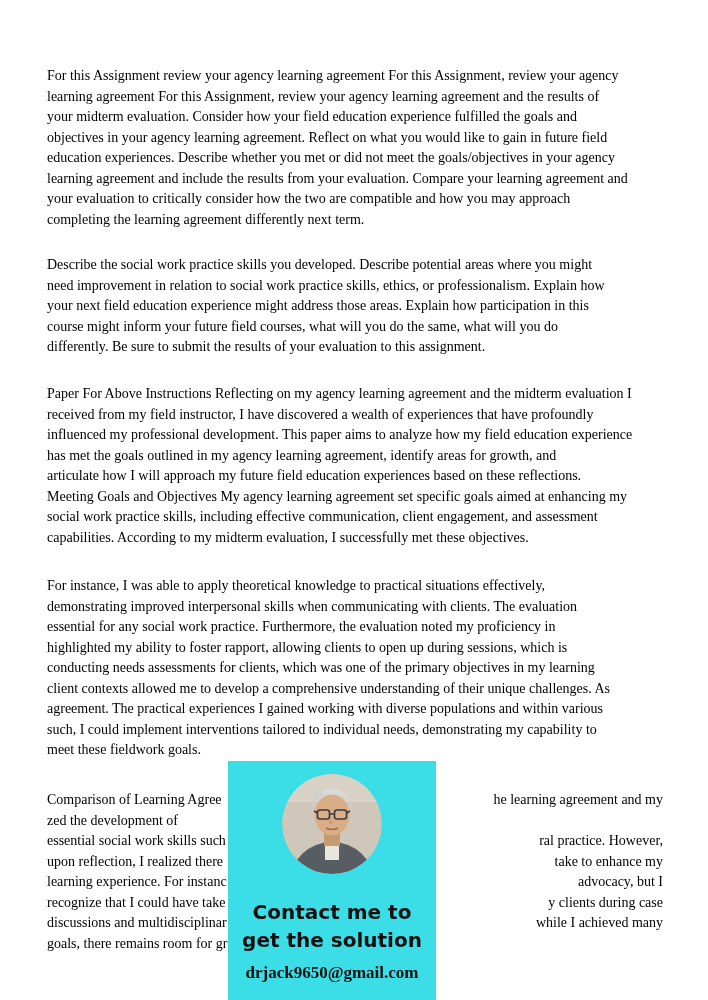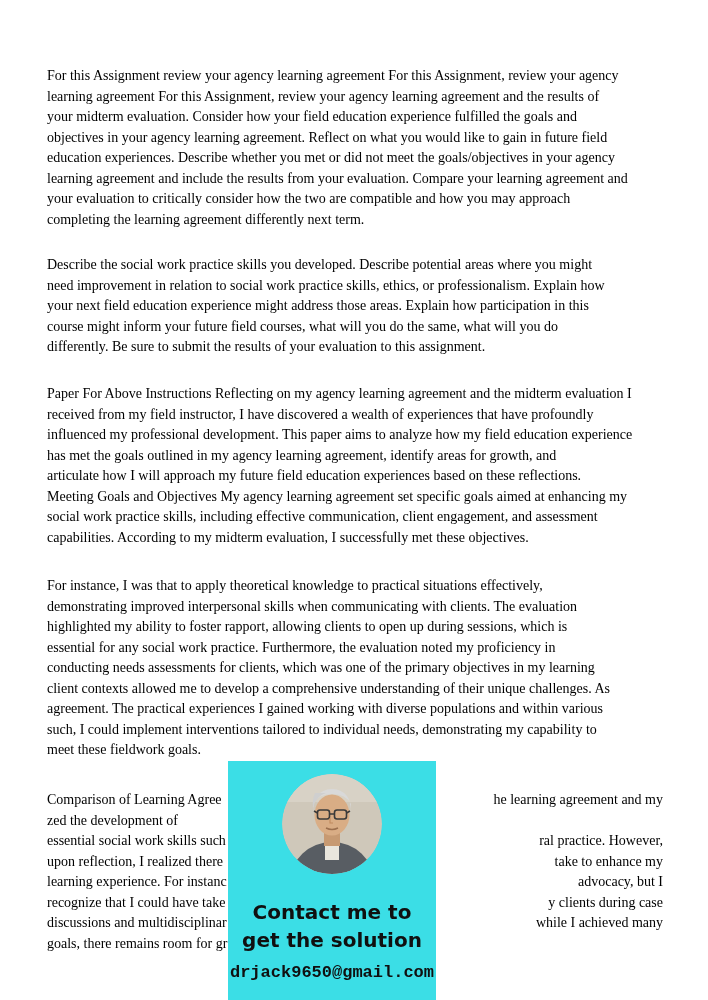--- a/index.html
+++ b/index.html
@@ -42,21 +42,21 @@
   .promo-text {
     margin-top:24px;
     text-align:center;
     font-family:"DejaVu Sans","Liberation Sans",sans-serif;
     font-weight:bold;
     font-size:20px; line-height:28px;
     color:#101010;
   }
   .promo-email {
     margin-top:9px;
-    font-family:Liberation Mono, monospace;
+    font-family:Liberation Serif, serif;
     font-weight:bold;
     font-size:17px;
     color:#101010;
   }
   .page-bottom-edge {
     position:absolute;
     left:0; bottom:0; width:708px; height:8px;
     background:linear-gradient(to bottom,#e6e6e6,#a9acae);
   }
 </style>
@@ -86,24 +86,24 @@
       <div class="line">Paper For Above Instructions Reflecting on my agency learning agreement and the midterm evaluation I</div>
       <div class="line">received from my field instructor, I have discovered a wealth of experiences that have profoundly</div>
       <div class="line">influenced my professional development. This paper aims to analyze how my field education experience</div>
       <div class="line">has met the goals outlined in my agency learning agreement, identify areas for growth, and</div>
       <div class="line">articulate how I will approach my future field education experiences based on these reflections.</div>
       <div class="line">Meeting Goals and Objectives My agency learning agreement set specific goals aimed at enhancing my</div>
       <div class="line">social work practice skills, including effective communication, client engagement, and assessment</div>
       <div class="line">capabilities. According to my midterm evaluation, I successfully met these objectives.</div>
     </div>
   <div class="doc-para" style="top:543px">
-      <div class="line">For instance, I was that to apply theoretical knowledge to practical situations effectively,</div>
+      <div class="line">For instance, I was able to apply theoretical knowledge to practical situations effectively,</div>
       <div class="line">demonstrating improved interpersonal skills when communicating with clients. The evaluation</div>
+      <div class="line">essential for any social work practice. Furthermore, the evaluation noted my proficiency in</div>
       <div class="line">highlighted my ability to foster rapport, allowing clients to open up during sessions, which is</div>
-      <div class="line">essential for any social work practice. Furthermore, the evaluation noted my proficiency in</div>
       <div class="line">conducting needs assessments for clients, which was one of the primary objectives in my learning</div>
       <div class="line">client contexts allowed me to develop a comprehensive understanding of their unique challenges. As</div>
       <div class="line">agreement. The practical experiences I gained working with diverse populations and within various</div>
       <div class="line">such, I could implement interventions tailored to individual needs, demonstrating my capability to</div>
       <div class="line">meet these fieldwork goals.</div>
     </div>
 
   <div class="cut-para" style="top:757px">
       <div class="cut-line">
         <span>Comparison of Learning Agree</span>

